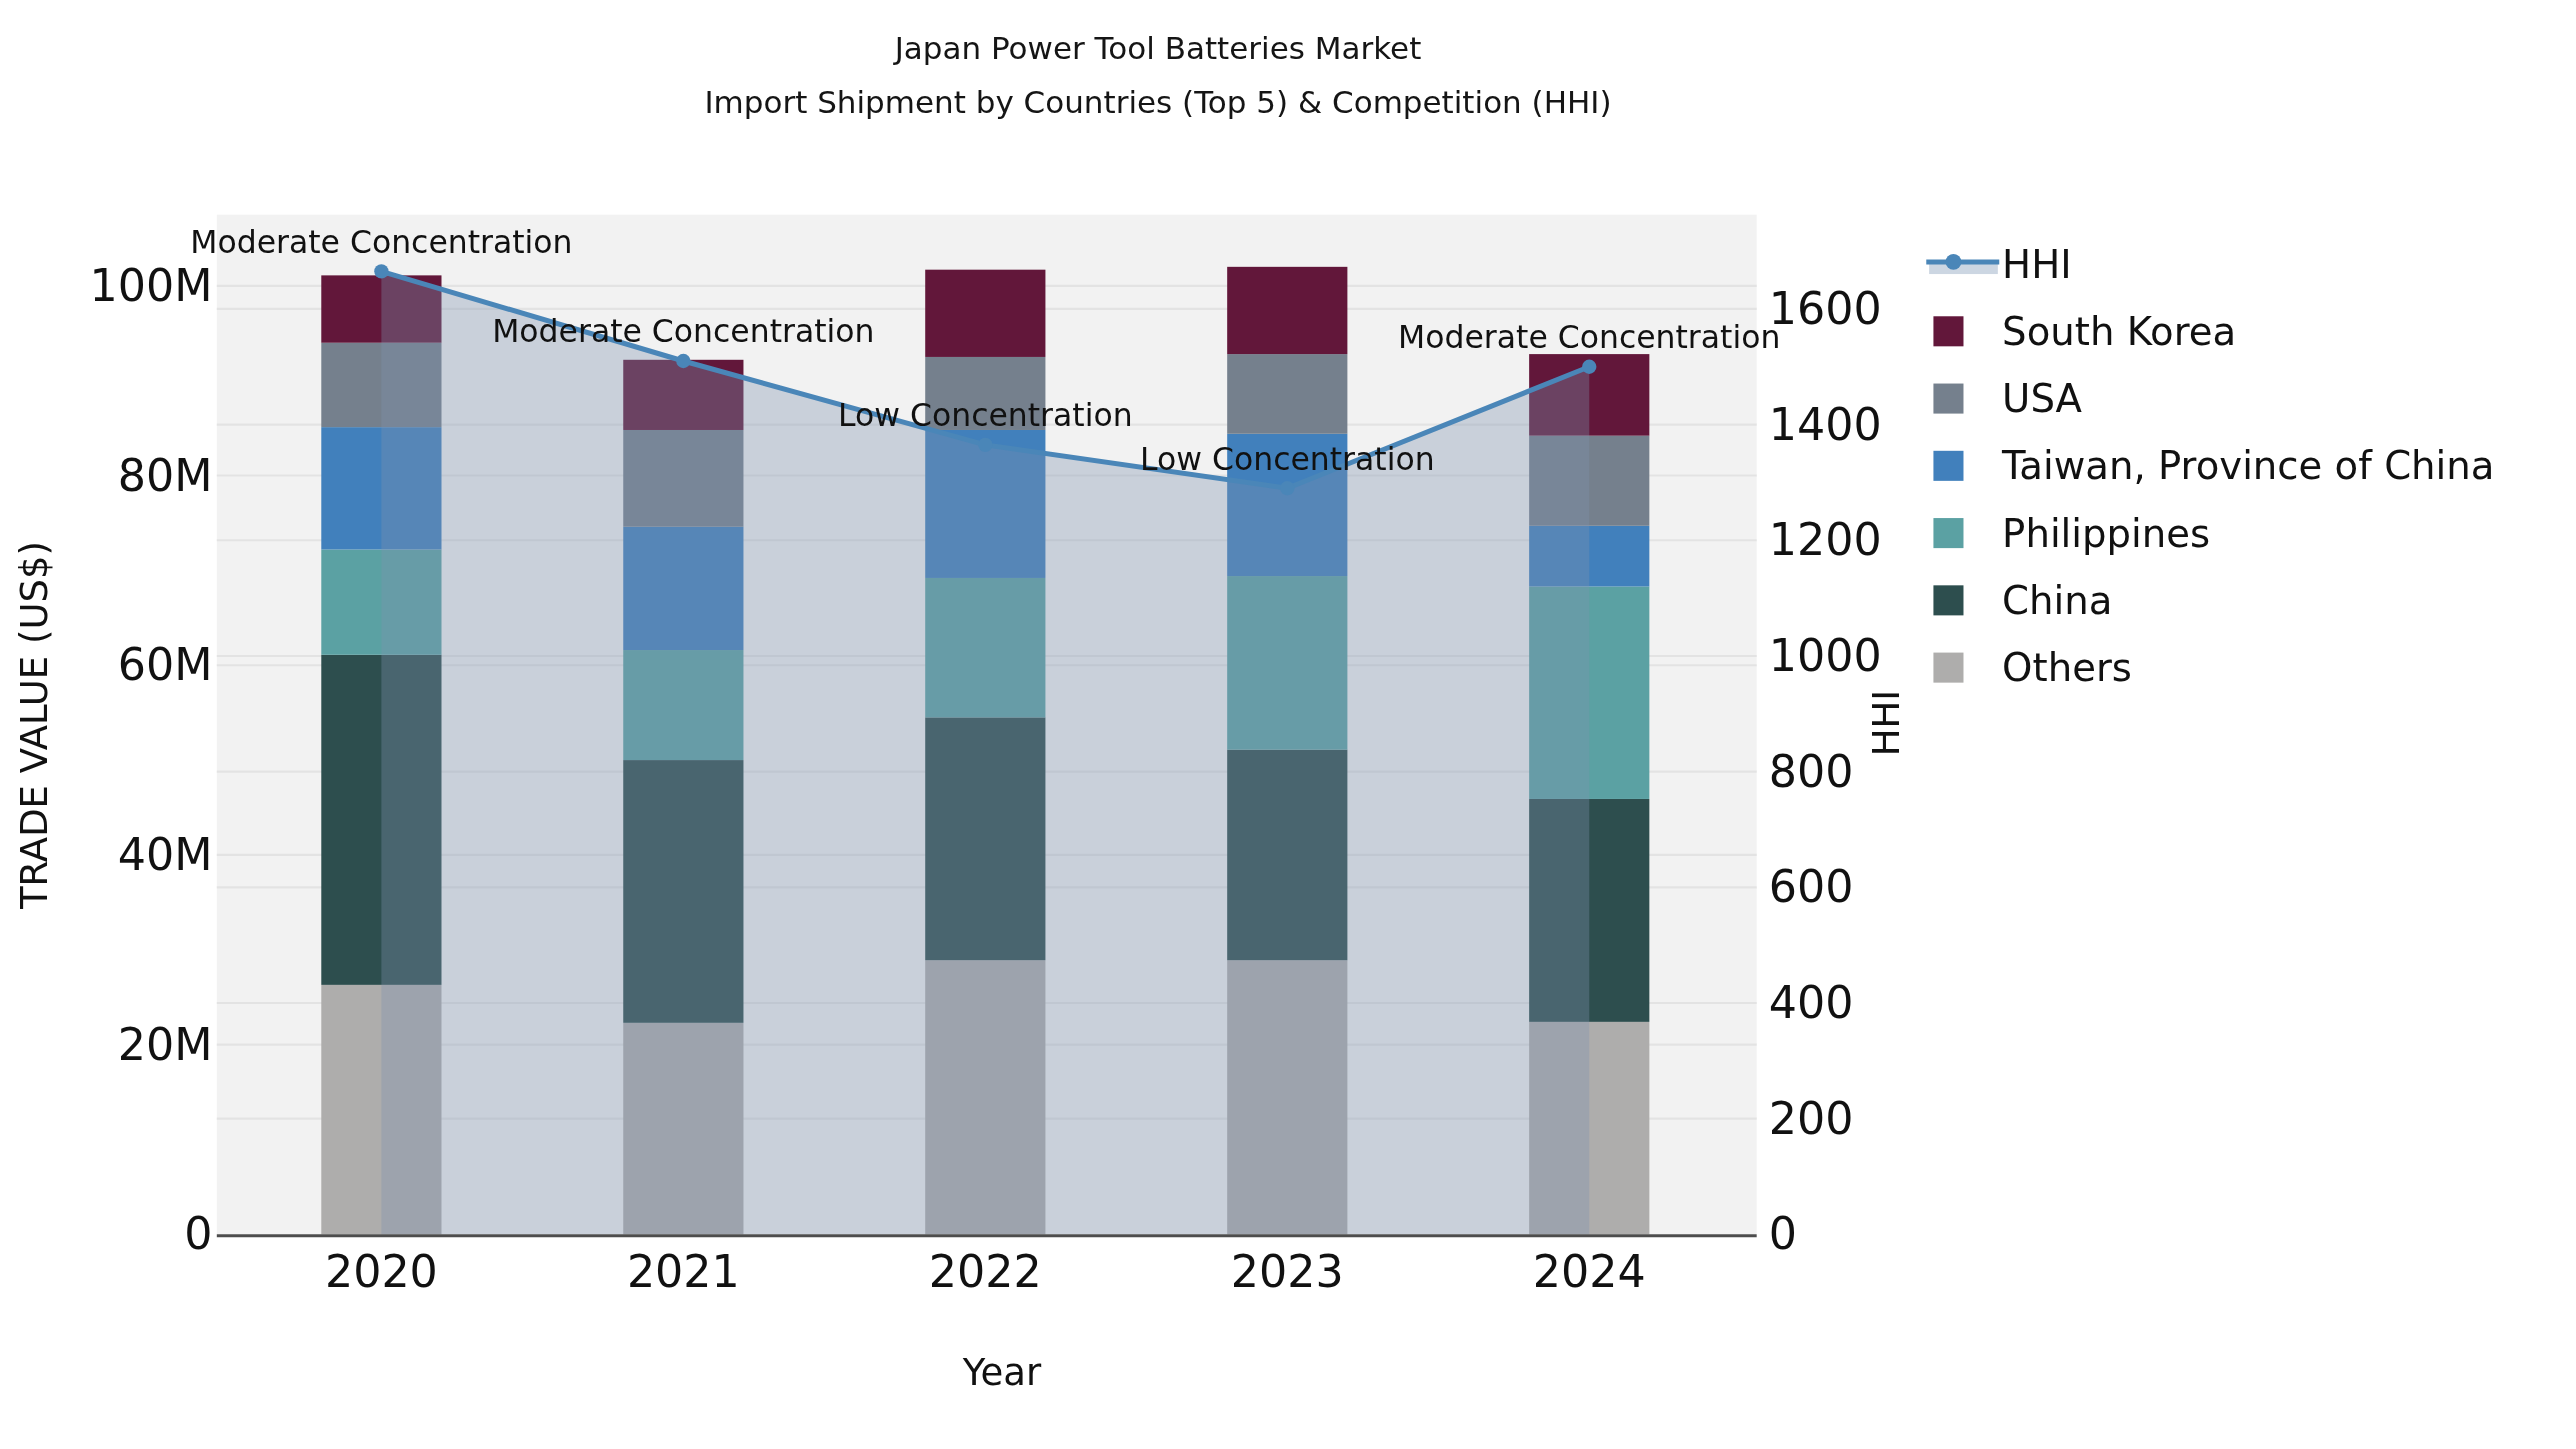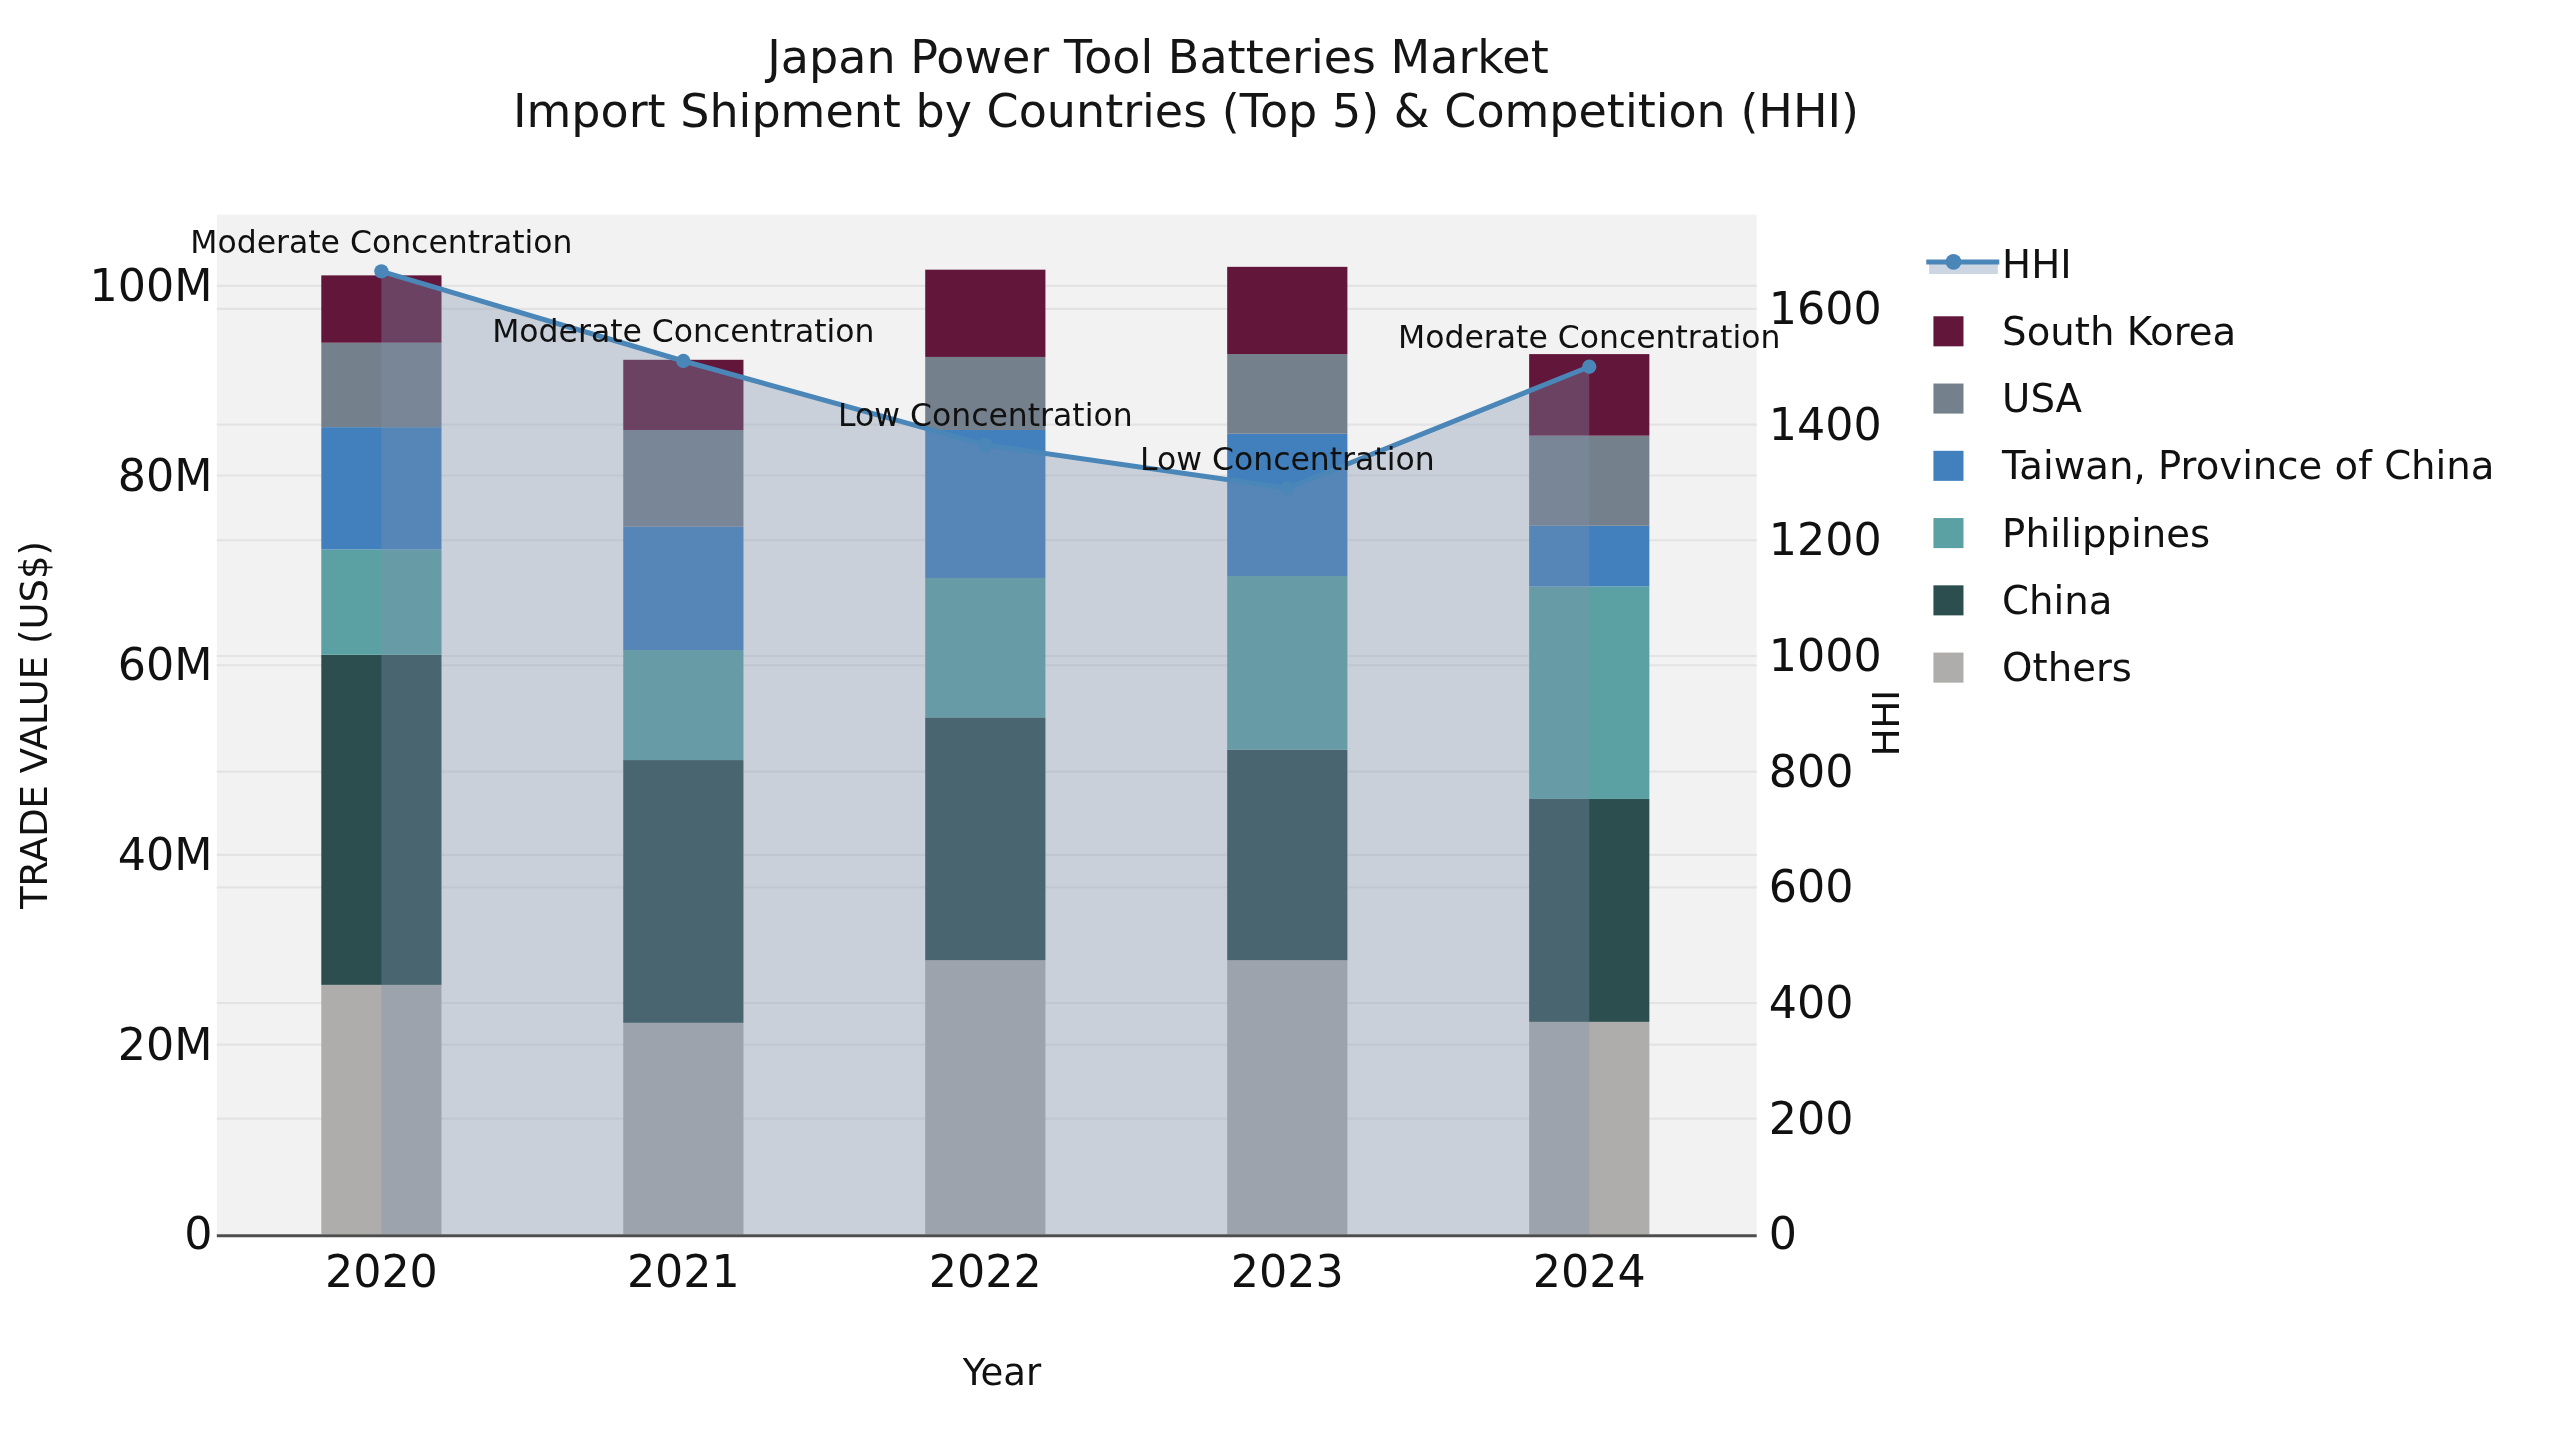--- a/index.html
+++ b/index.html
@@ -1,22 +1,22 @@
 <!DOCTYPE html>
 <html style="font-size:11.4px"><head>
 <meta charset="utf-8">
 <style>
   html,body{margin:0;padding:0;background:#ffffff;}
   body{width:2576px;height:1449px;position:relative;overflow:hidden;
        font-family:"DejaVu Sans","Liberation Sans",sans-serif;color:#111;}
   .figure{position:absolute;inset:0;background:#ffffff;}
   .title-line{position:absolute;left:0;width:2316px;text-align:center;
-              font-size:46px;color:#151515;white-space:nowrap;}
+              font-size:31px;color:#151515;white-space:nowrap;}
   #title1{top:30px;}
-  #title2{top:84px;margin-left:28px;}
+  #title2{top:84px;}
   .axis-title{position:absolute;font-size:37px;color:#111;white-space:nowrap;}
   #ylabel-left{left:34px;top:725px;transform:translate(-50%,-50%) rotate(-90deg);}
   #ylabel-right{left:1886px;top:723px;transform:translate(-50%,-50%) rotate(-90deg);}
   #xlabel{left:987px;top:1372px;transform:translate(-50%,-50%);margin-left:15px;}
   svg{position:absolute;left:0;top:0;}
   svg text{font-family:"DejaVu Sans","Liberation Sans",sans-serif;fill:#111;}
 </style>
 </head>
 <body>
 

